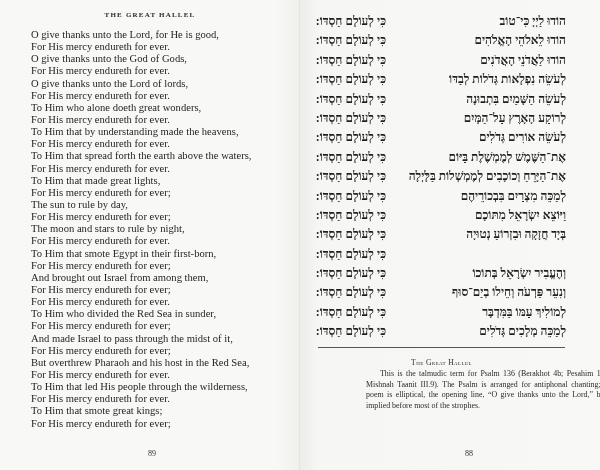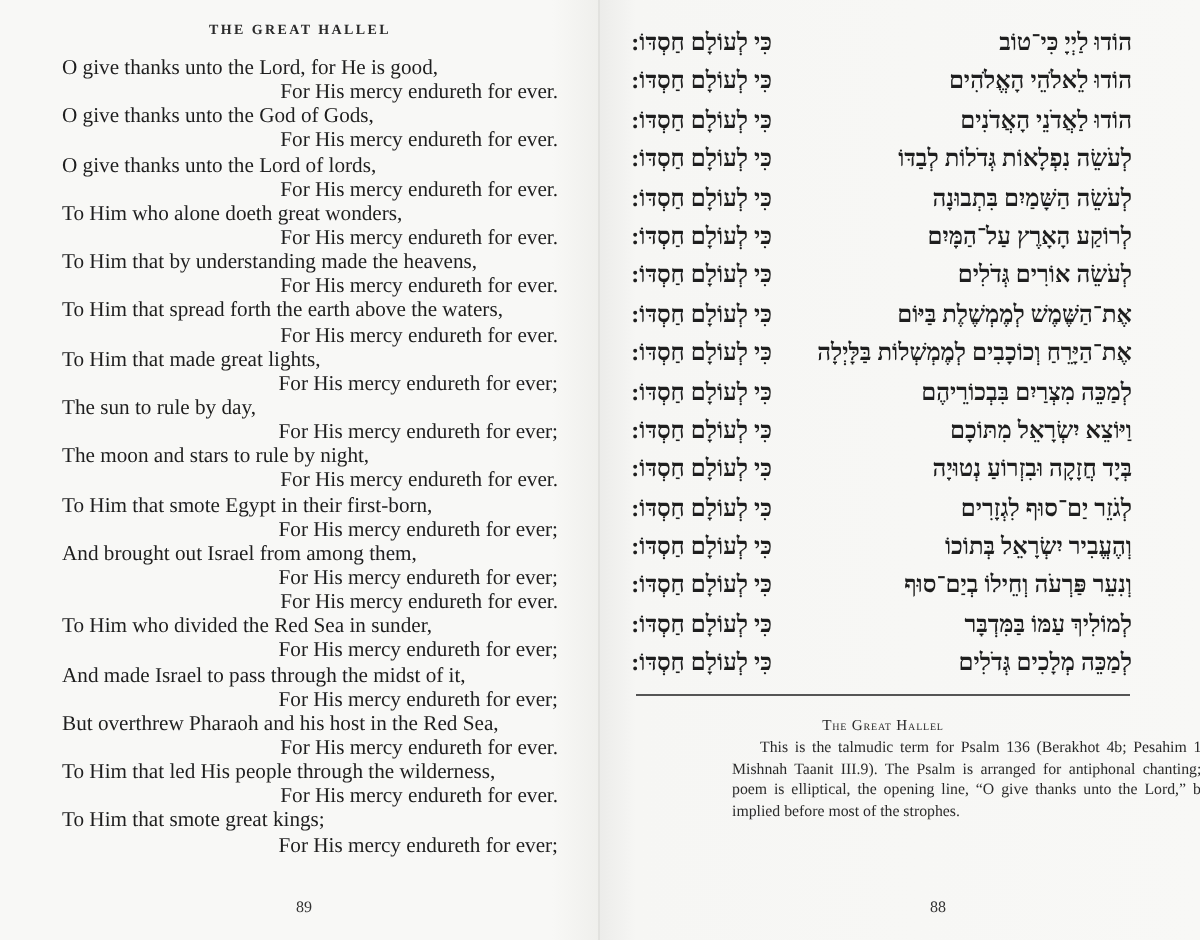--- a/index.html
+++ b/index.html
@@ -61,21 +61,21 @@
       left: 31px;
       width: 248px;
     }
     .eng-line {
       height: 12.15px;
       line-height: 12.15px;
       font-size: 10.6px;
       white-space: nowrap;
     }
     .eng-line.refrain {
-      text-align: right;
+      text-align: left;
     }
     .page-num {
       position: absolute;
       top: 449px;
       font-size: 8px;
       color: #333;
     }
     .page-num-left { left: 148px; }
     .page-num-right { left: 451px; margin-left: 14px; }
 
@@ -239,21 +239,20 @@
       <div class="heb-row">
         <span class="heb-refrain">כִּי לְעוֹלָם חַסְדּוֹ:</span>
         <span class="heb-verse">וַיּוֹצֵא יִשְׂרָאֵל מִתּוֹכָם</span>
       </div>
       <div class="heb-row">
         <span class="heb-refrain">כִּי לְעוֹלָם חַסְדּוֹ:</span>
         <span class="heb-verse">בְּיָד חֲזָקָה וּבִזְרוֹעַ נְטוּיָה</span>
       </div>
       <div class="heb-row">
         <span class="heb-refrain">כִּי לְעוֹלָם חַסְדּוֹ:</span>
-        <span class="heb-verse">לְגֹזֵר יַם־סוּף לִגְזָרִים</span>
       </div>
       <div class="heb-row">
         <span class="heb-refrain">כִּי לְעוֹלָם חַסְדּוֹ:</span>
         <span class="heb-verse">וְהֶעֱבִיר יִשְׂרָאֵל בְּתוֹכוֹ</span>
       </div>
       <div class="heb-row">
         <span class="heb-refrain">כִּי לְעוֹלָם חַסְדּוֹ:</span>
         <span class="heb-verse">וְנִעֵר פַּרְעֹה וְחֵילוֹ בְיַם־סוּף</span>
       </div>
       <div class="heb-row">

